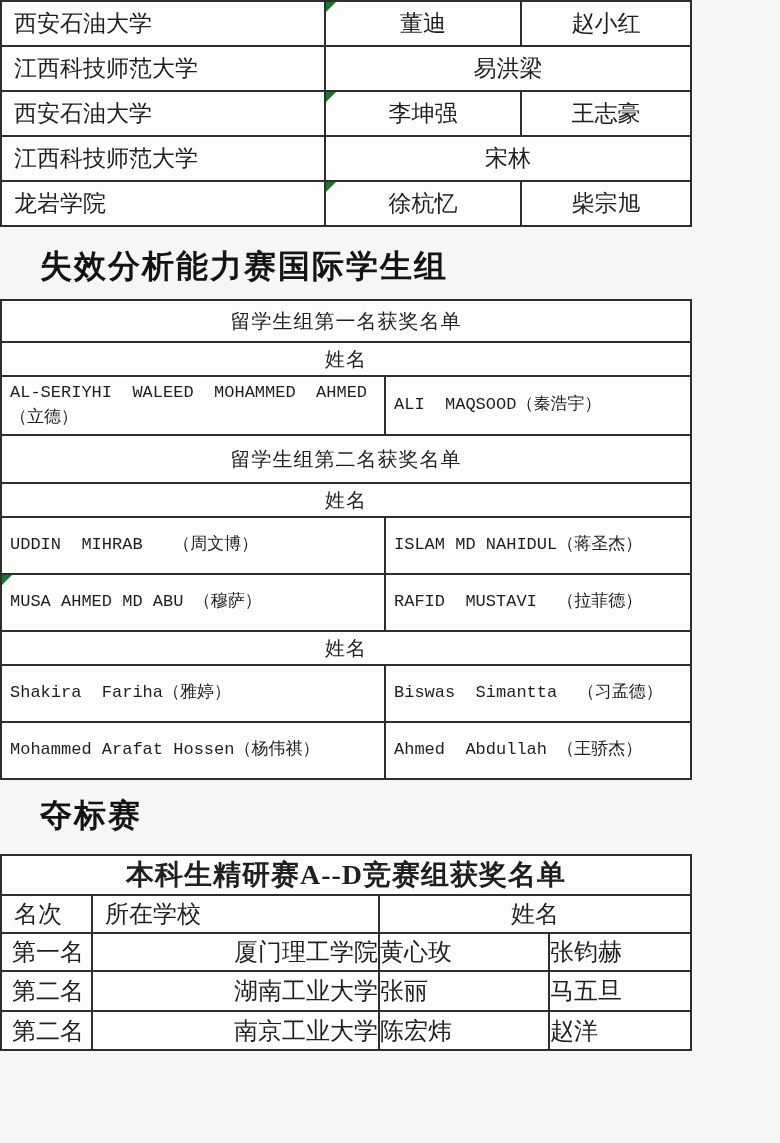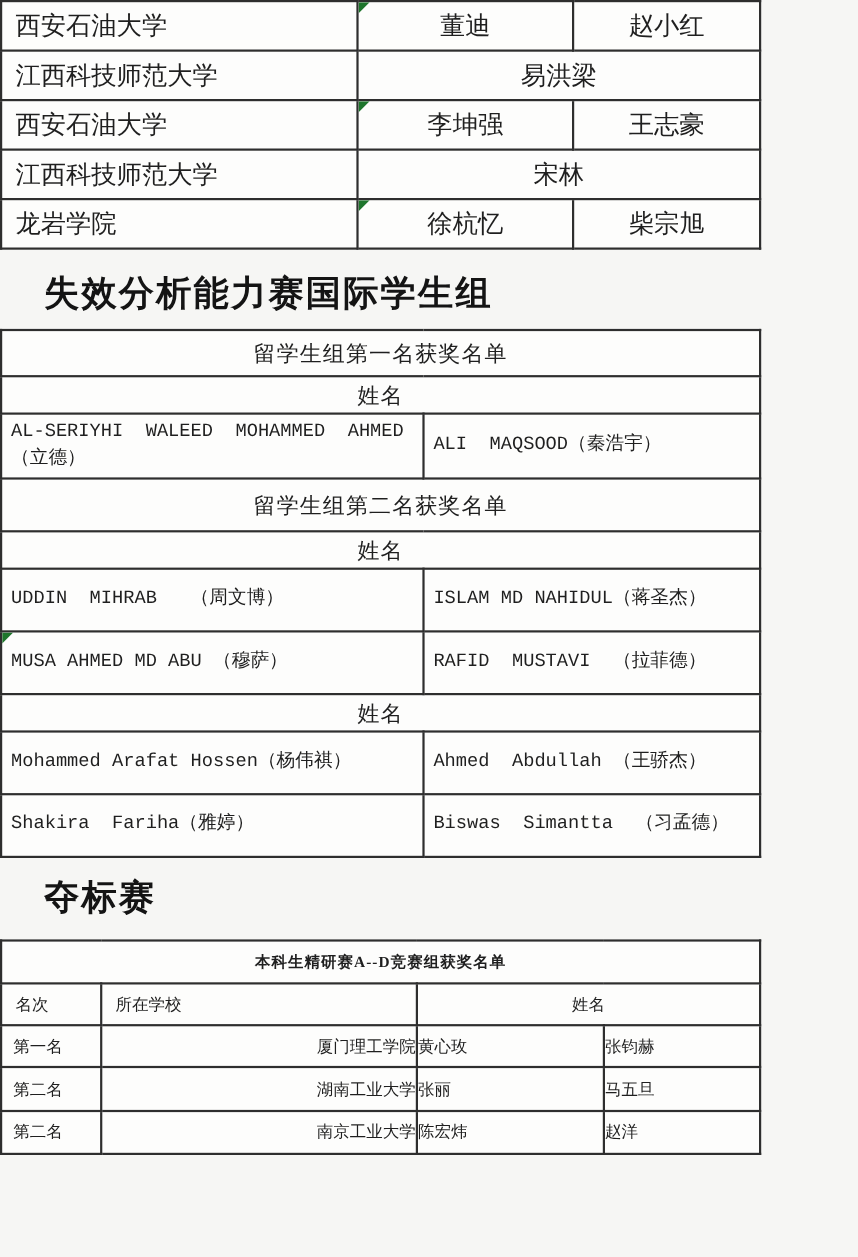--- a/index.html
+++ b/index.html
@@ -49,22 +49,22 @@
   .t2 .nm {
     height:57px;
     font-family:"Liberation Mono", monospace;
     font-size:17px;
     text-align:left;
     padding:4px 6px 4px 8px;
     white-space:pre-wrap;
     line-height:1.45;
   }
   
-  .t3 td { font-size:15px; }
-  .t3 .cap { height:39px; text-align:center; font-weight:700; font-size:14px; letter-spacing:1px; }
+  .t3 td { font-size:24px; }
+  .t3 .cap { height:39px; text-align:center; font-weight:700; font-size:28px; letter-spacing:1px; }
   .t3 .hd-rank, .t3 .hd-school { height:38px; text-align:left; padding-left:12px; }
   .t3 .hd-names { text-align:center; }
   .t3 .rank   { height:38px; text-align:left; padding-left:10px; }
   .t3 .school { text-align:right; padding-left:12px;font-family:Liberation Serif, serif; }
   .t3 .name   { text-align:left; }
   .t3 .r2 td { height:40px; }
   .t3 .r3 td { height:39px; }
   
   .flag {
     position:absolute; top:0; left:0;
@@ -145,26 +145,26 @@
     </tr>
     <tr>
       <td class="nm"><span class="flag"></span><span>MUSA AHMED MD ABU （穆萨）</span></td>
       <td class="nm">RAFID  MUSTAVI  （拉菲德）</td>
     </tr>
 
     <tr>
       <td class="hd" colspan="2">姓名</td>
     </tr>
     <tr>
+      <td class="nm">Shakira  Fariha（雅婷）</td>
+      <td class="nm">Biswas  Simantta  （习孟德）</td>
+    </tr>
+    <tr>
       <td class="nm">Mohammed Arafat Hossen（杨伟祺）</td>
       <td class="nm">Ahmed  Abdullah （王骄杰）</td>
-    </tr>
-    <tr>
-      <td class="nm">Shakira  Fariha（雅婷）</td>
-      <td class="nm">Biswas  Simantta  （习孟德）</td>
     </tr>
   </tbody>
     </table>
 
   <div class="heading h-duo">夺标赛</div>
 
   <table class="t3">
     <colgroup>
         <col style="width:91px">
         <col style="width:287px">

